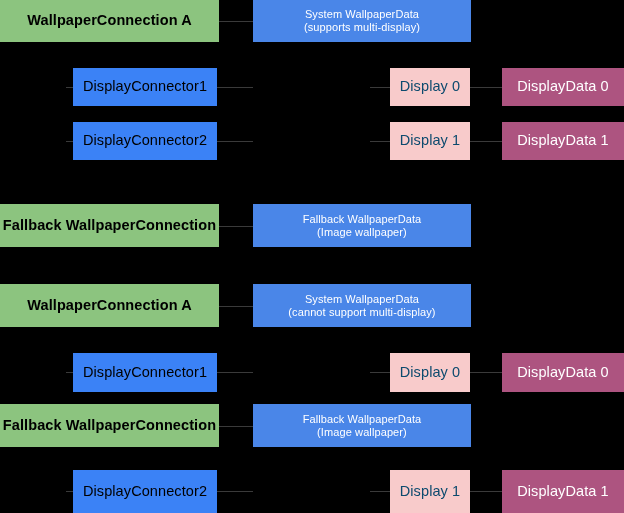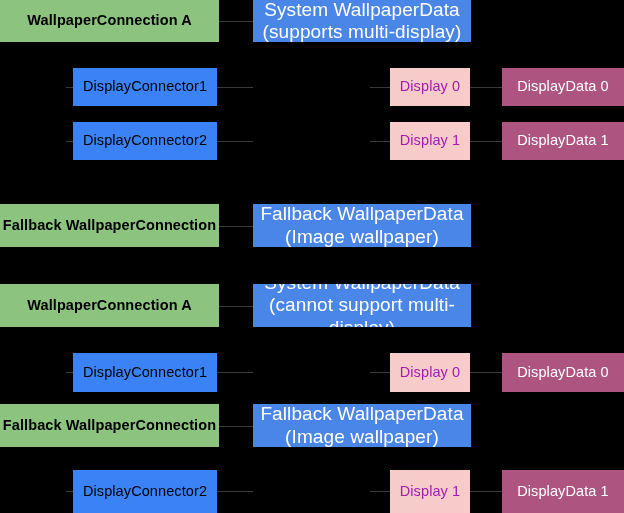--- a/index.html
+++ b/index.html
@@ -22,22 +22,22 @@
     align-items: center;
     justify-content: center;
     text-align: center;
     line-height: 1.18;
     letter-spacing: 0.1px;
     white-space: pre-line;
     overflow: hidden;
   }
   .n-green      { background: #8cc47f; color: #000000; font-weight: bold; font-size: 14.5px; }
   .n-lightgreen { background: #3b82f6; color: #000000; font-weight: normal; font-size: 14.5px; }
-  .n-blue       { background: #4a86e8; color: #ffffff; font-weight: normal; font-size: 19px; }
-  .n-pink       { background: #f8cbcb; color: #a21caf; font-weight: normal; font-size: 14.5px; }
+  .n-blue       { background: #4a86e8; color: #ffffff; font-weight: normal; font-size: 11px; }
+  .n-pink       { background: #f8cbcb; color: #0c4a6e; font-weight: normal; font-size: 14.5px; }
   .n-plum       { background: #ad5480; color: #ffffff; font-weight: normal; font-size: 14.5px; text-align: right; }
 
   .edge {
     position: absolute;
     background: #3a3a3a;
     height: 1px;
   }
 </style>
 </head>
 <body>

